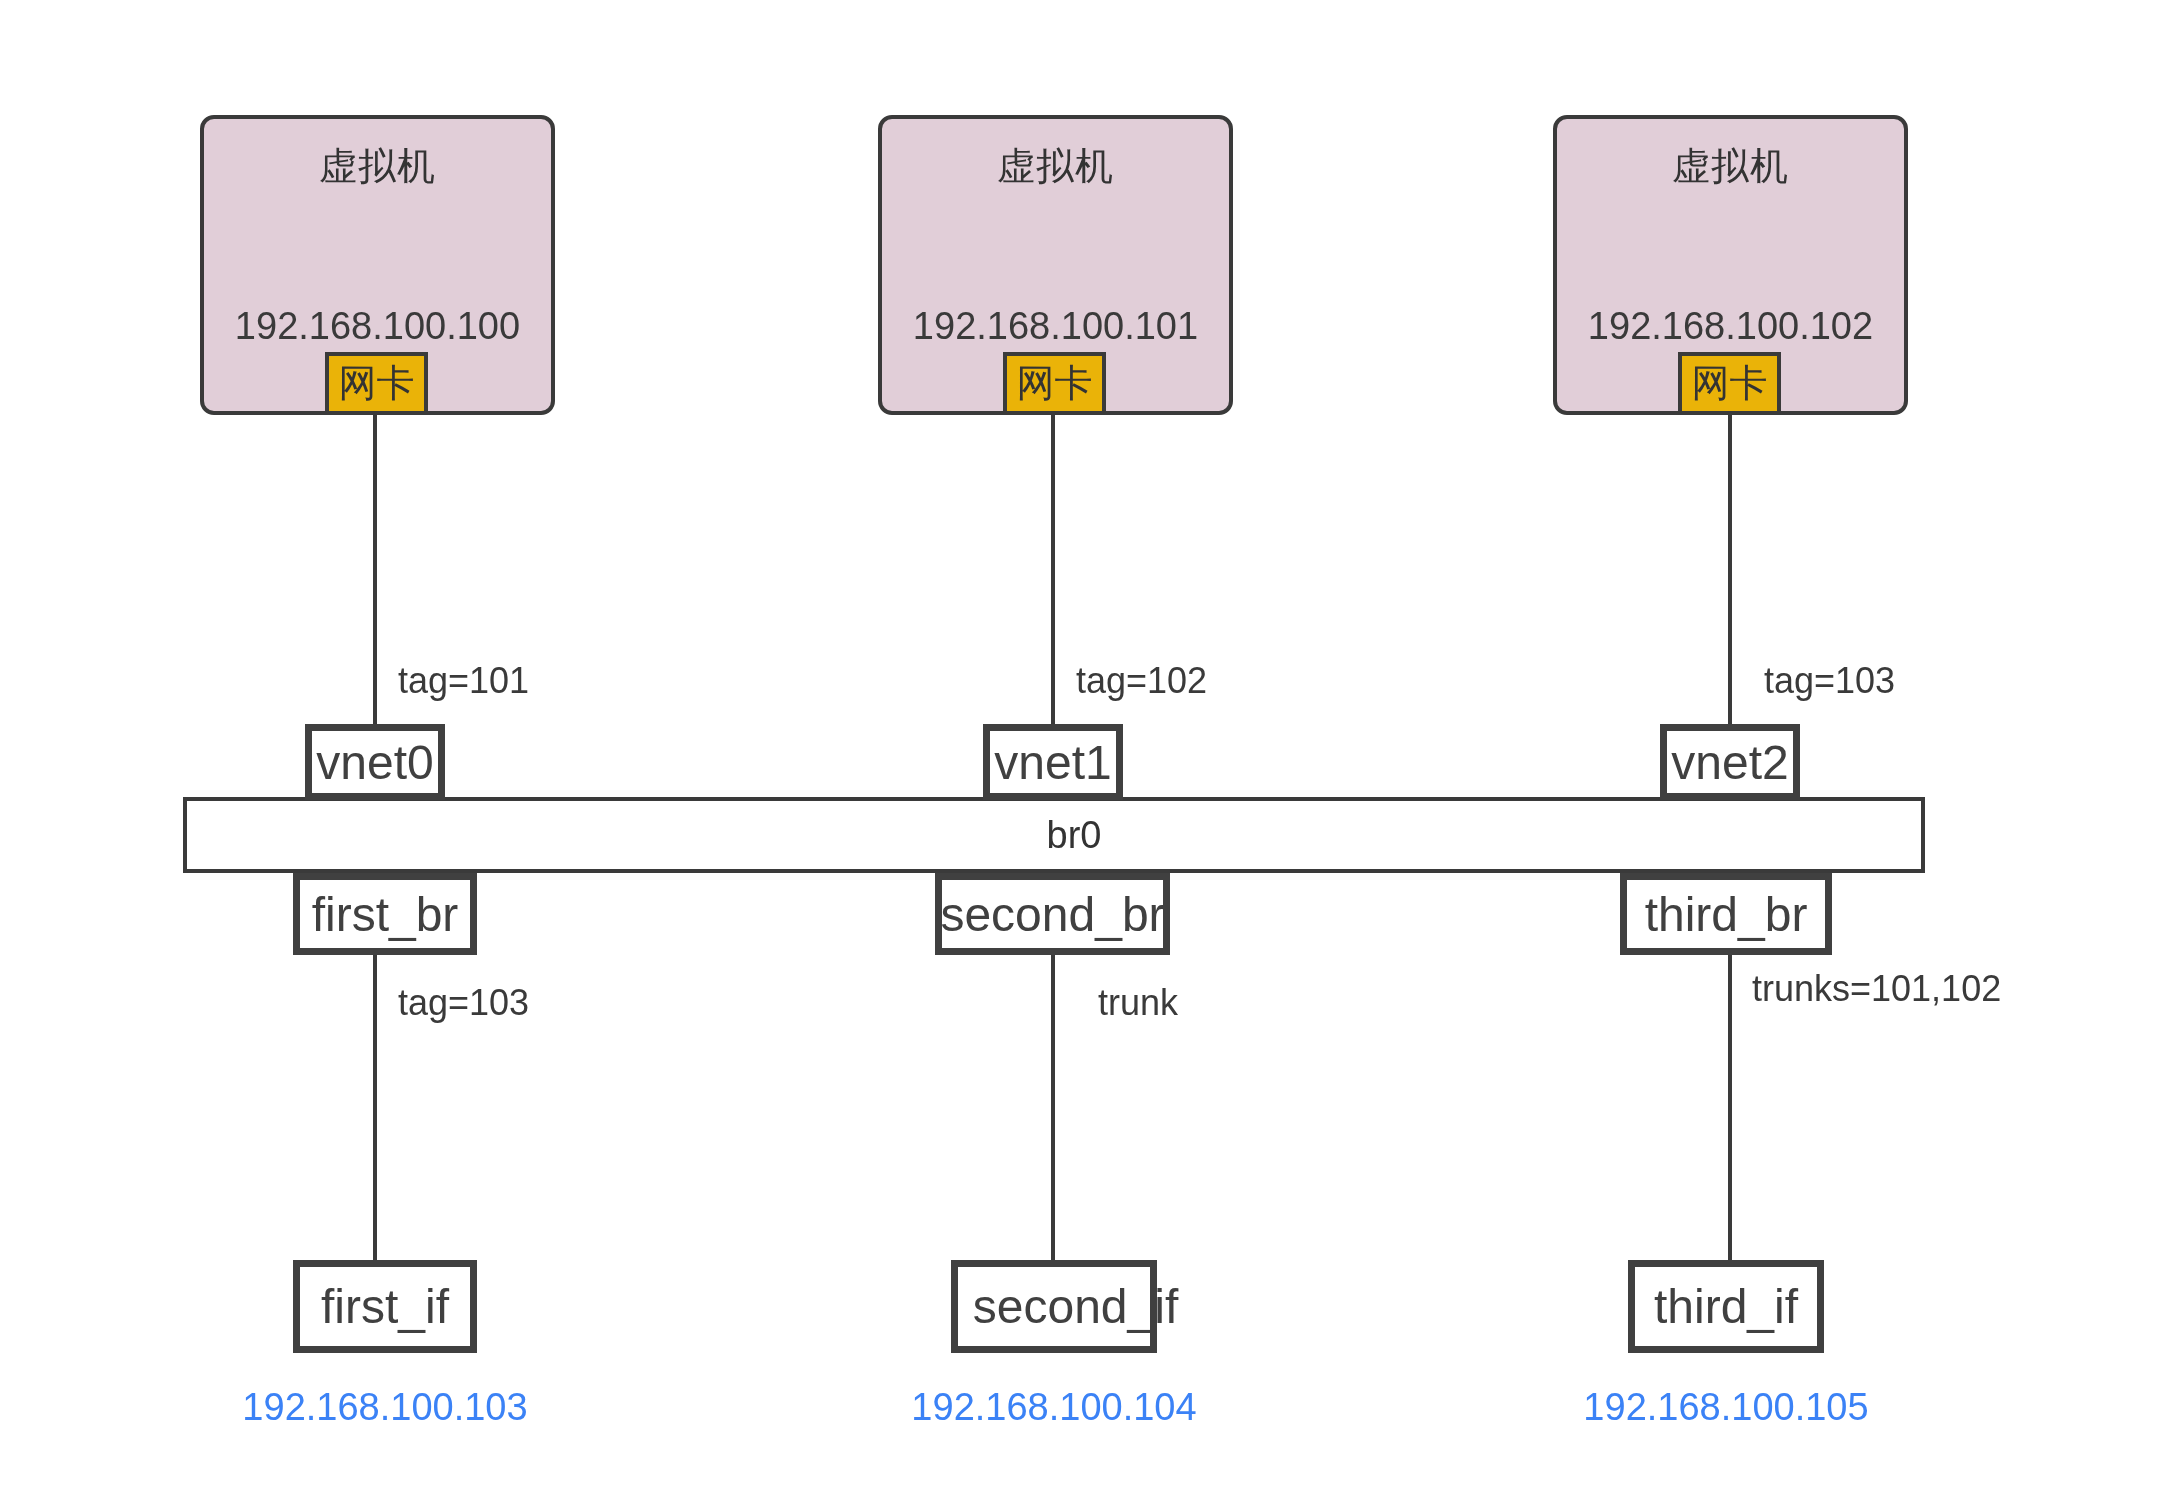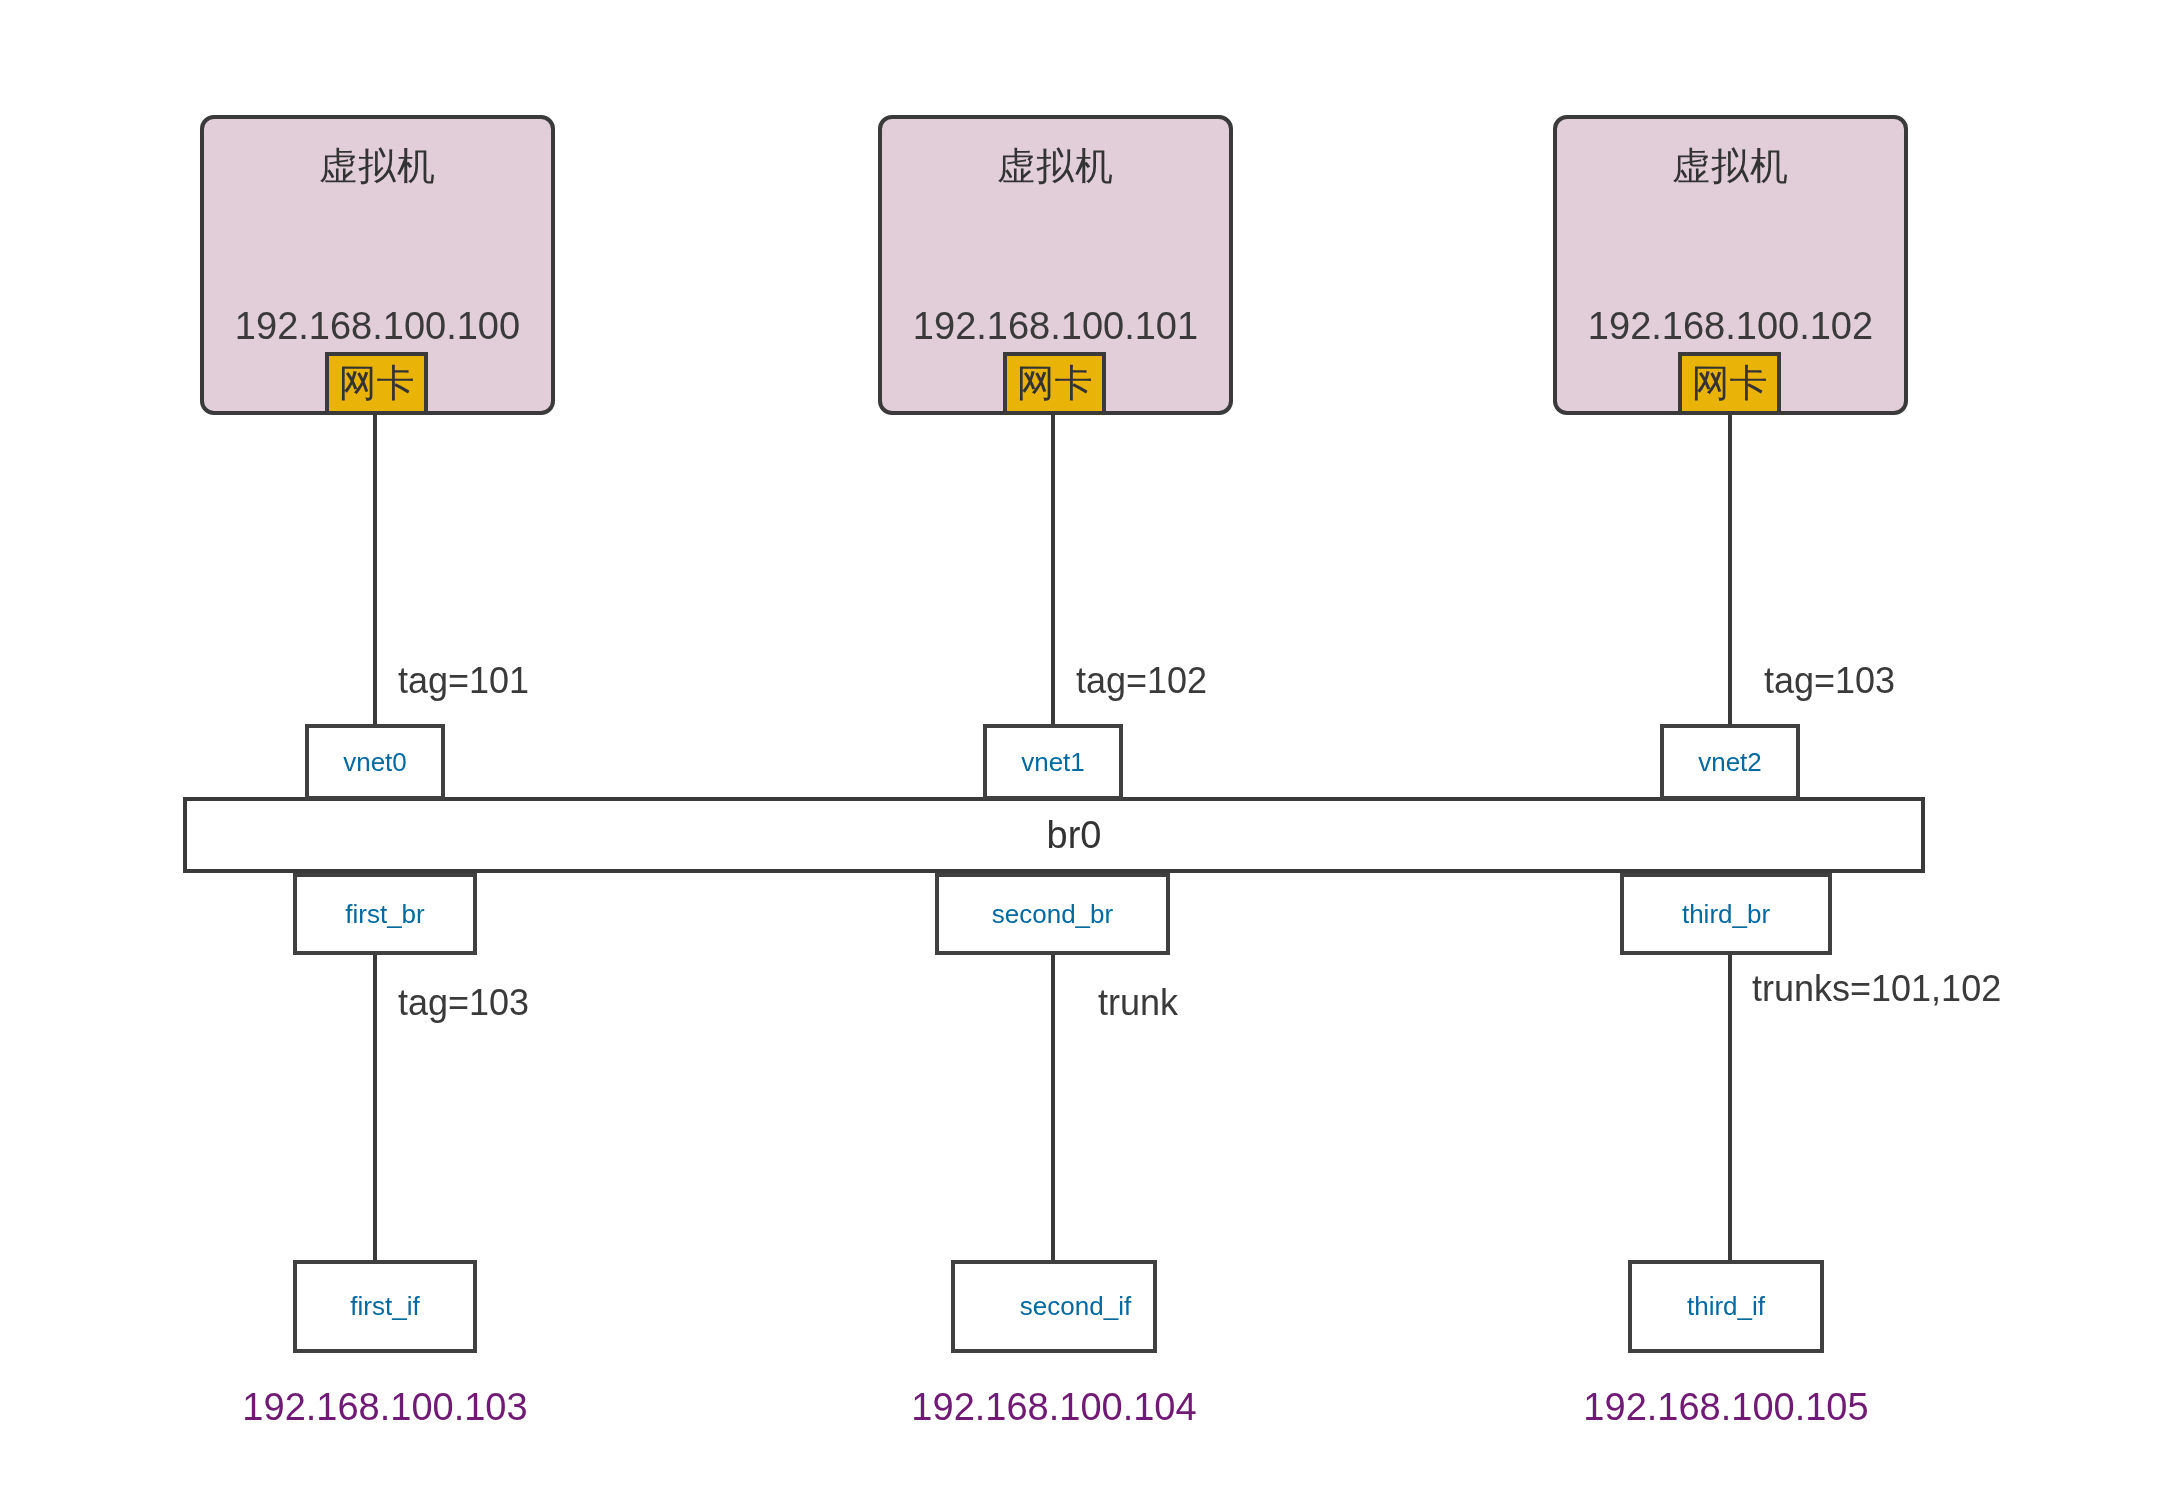--- a/index.html
+++ b/index.html
@@ -31,24 +31,24 @@
     position:absolute;
     background:#eab308;
     border:4px solid #3a3a3a;
     box-sizing:border-box;
     display:flex;align-items:center;justify-content:center;
     font-size:38px;color:#333;
   }
   .plain-box{
     position:absolute;
     background:#ffffff;
-    border:4px solid #404040;
+    border:7px solid #404040;
     box-sizing:border-box;
     display:flex;align-items:center;justify-content:center;
-    font-size:26px;color:#0369a1;
+    font-size:48px;color:#404040;
     white-space:nowrap;
   }
   .bridge-bar{
     position:absolute;
     background:#ffffff;
     border:4px solid #3a3a3a;
     box-sizing:border-box;
     display:flex;align-items:center;justify-content:center;
     font-size:38px;color:#333;padding-left:40px;
   }
@@ -56,21 +56,21 @@
     position:absolute;
     width:4px;background:#3a3a3a;
   }
   .edge-label{
     position:absolute;
     font-size:36px;color:#3a3a3a;
     white-space:nowrap;
   }
   .ip-label{
     position:absolute;
-    font-size:38px;color:#701a75;
+    font-size:38px;color:#3b82f6;
     white-space:nowrap;text-align:center;
   }
 </style>
 </head>
 <body>
 
 <div id="canvas">
 
   <div class="vm-box" style="left:200px;top:115px;width:355px;height:300px;">
     <div class="vm-title">虚拟机</div>

